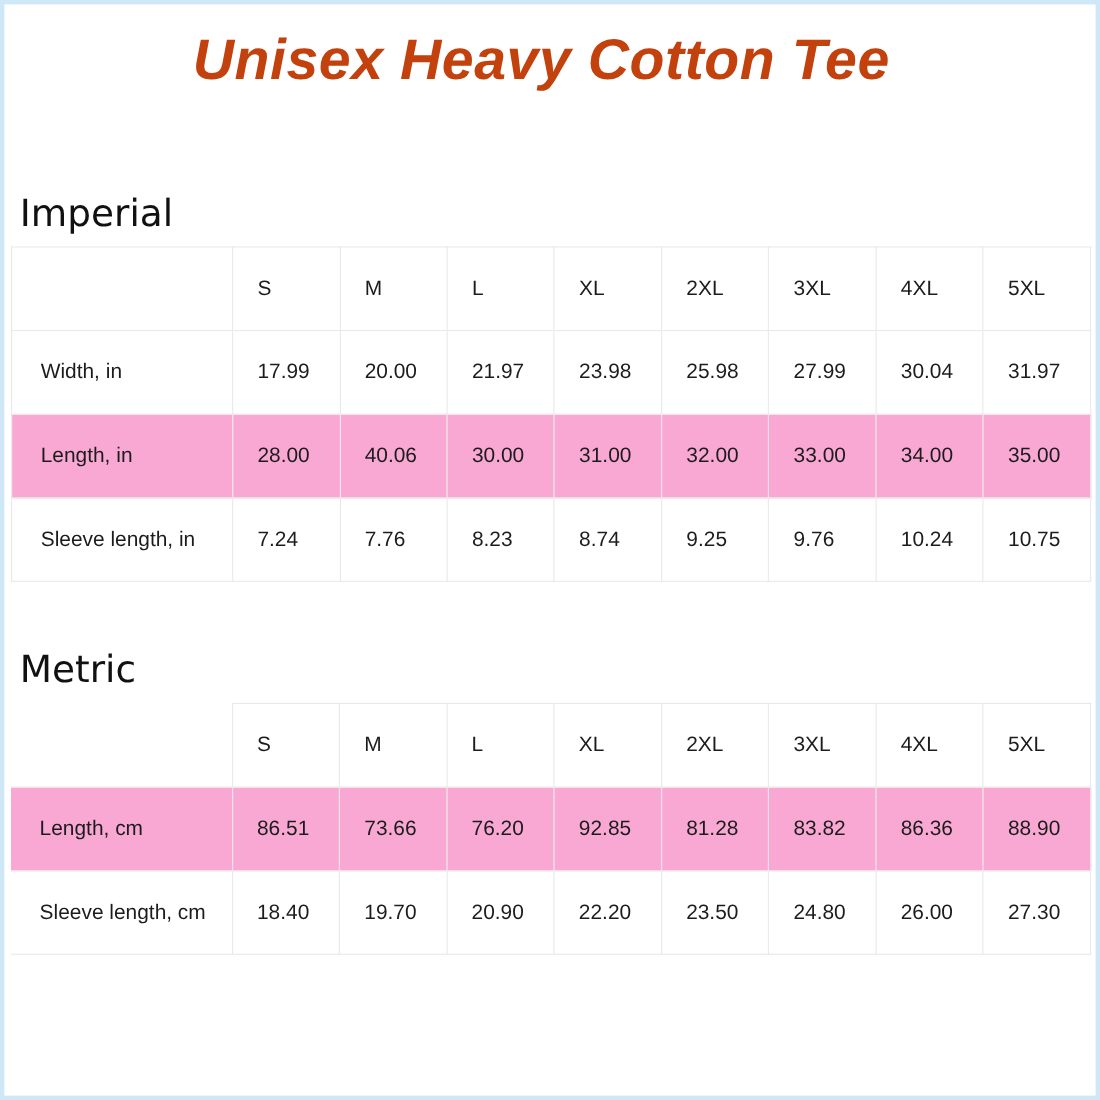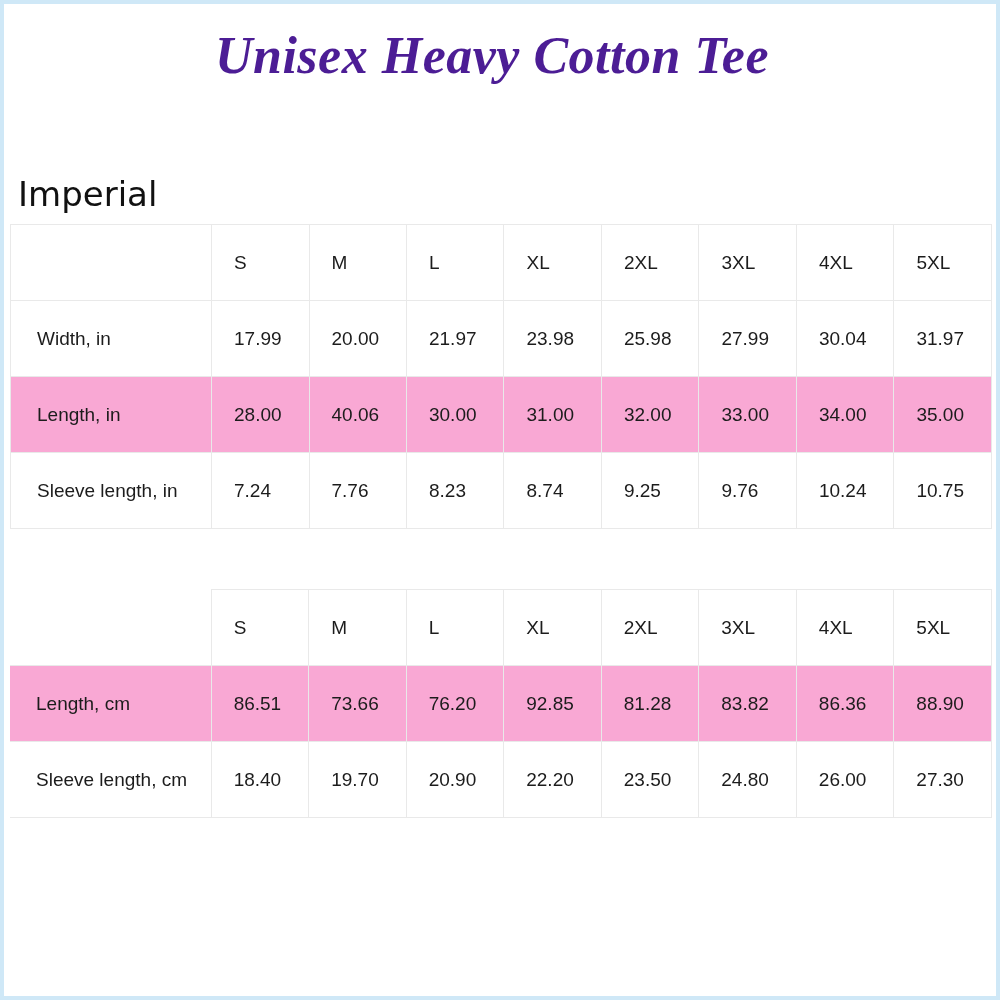--- a/index.html
+++ b/index.html
@@ -24,26 +24,26 @@
   .inner {
     position: absolute;
     left: 0;
     top: 0;
     width: 992px;
     height: 992px;
     padding: 0;
   }
   .title {
     text-align: center;
-    font-family: Liberation Serif, serif;
+    font-family: Liberation Sans, sans-serif;
     font-weight: bold;
     font-style: italic;
     font-size: 52px;
     letter-spacing: 0.5px;
-    color: #4c1d95;
+    color: #c2410c;
     margin: 22px 16px 0 0;
     line-height: 1.15;
   }
   .section-heading {
     font-family: "DejaVu Sans", sans-serif;
     font-weight: normal;
     font-size: 34px;
     color: #111111;
     margin: 0 0 10px 14px;
   }
@@ -161,20 +161,21 @@
             <td>9.25</td>
             <td>9.76</td>
             <td>10.24</td>
             <td>10.75</td>
           </tr>
         </tbody>
       </table>
     </div>
 
     <div class="sec-metric">
+      <div class="section-heading">Metric</div>
       <table class="size-table metric-table">
         <colgroup>
           <col class="label-col">
           <col class="size-col">
             <col class="size-col">
             <col class="size-col">
             <col class="size-col">
           <col class="size-col">
             <col class="size-col">
             <col class="size-col">

